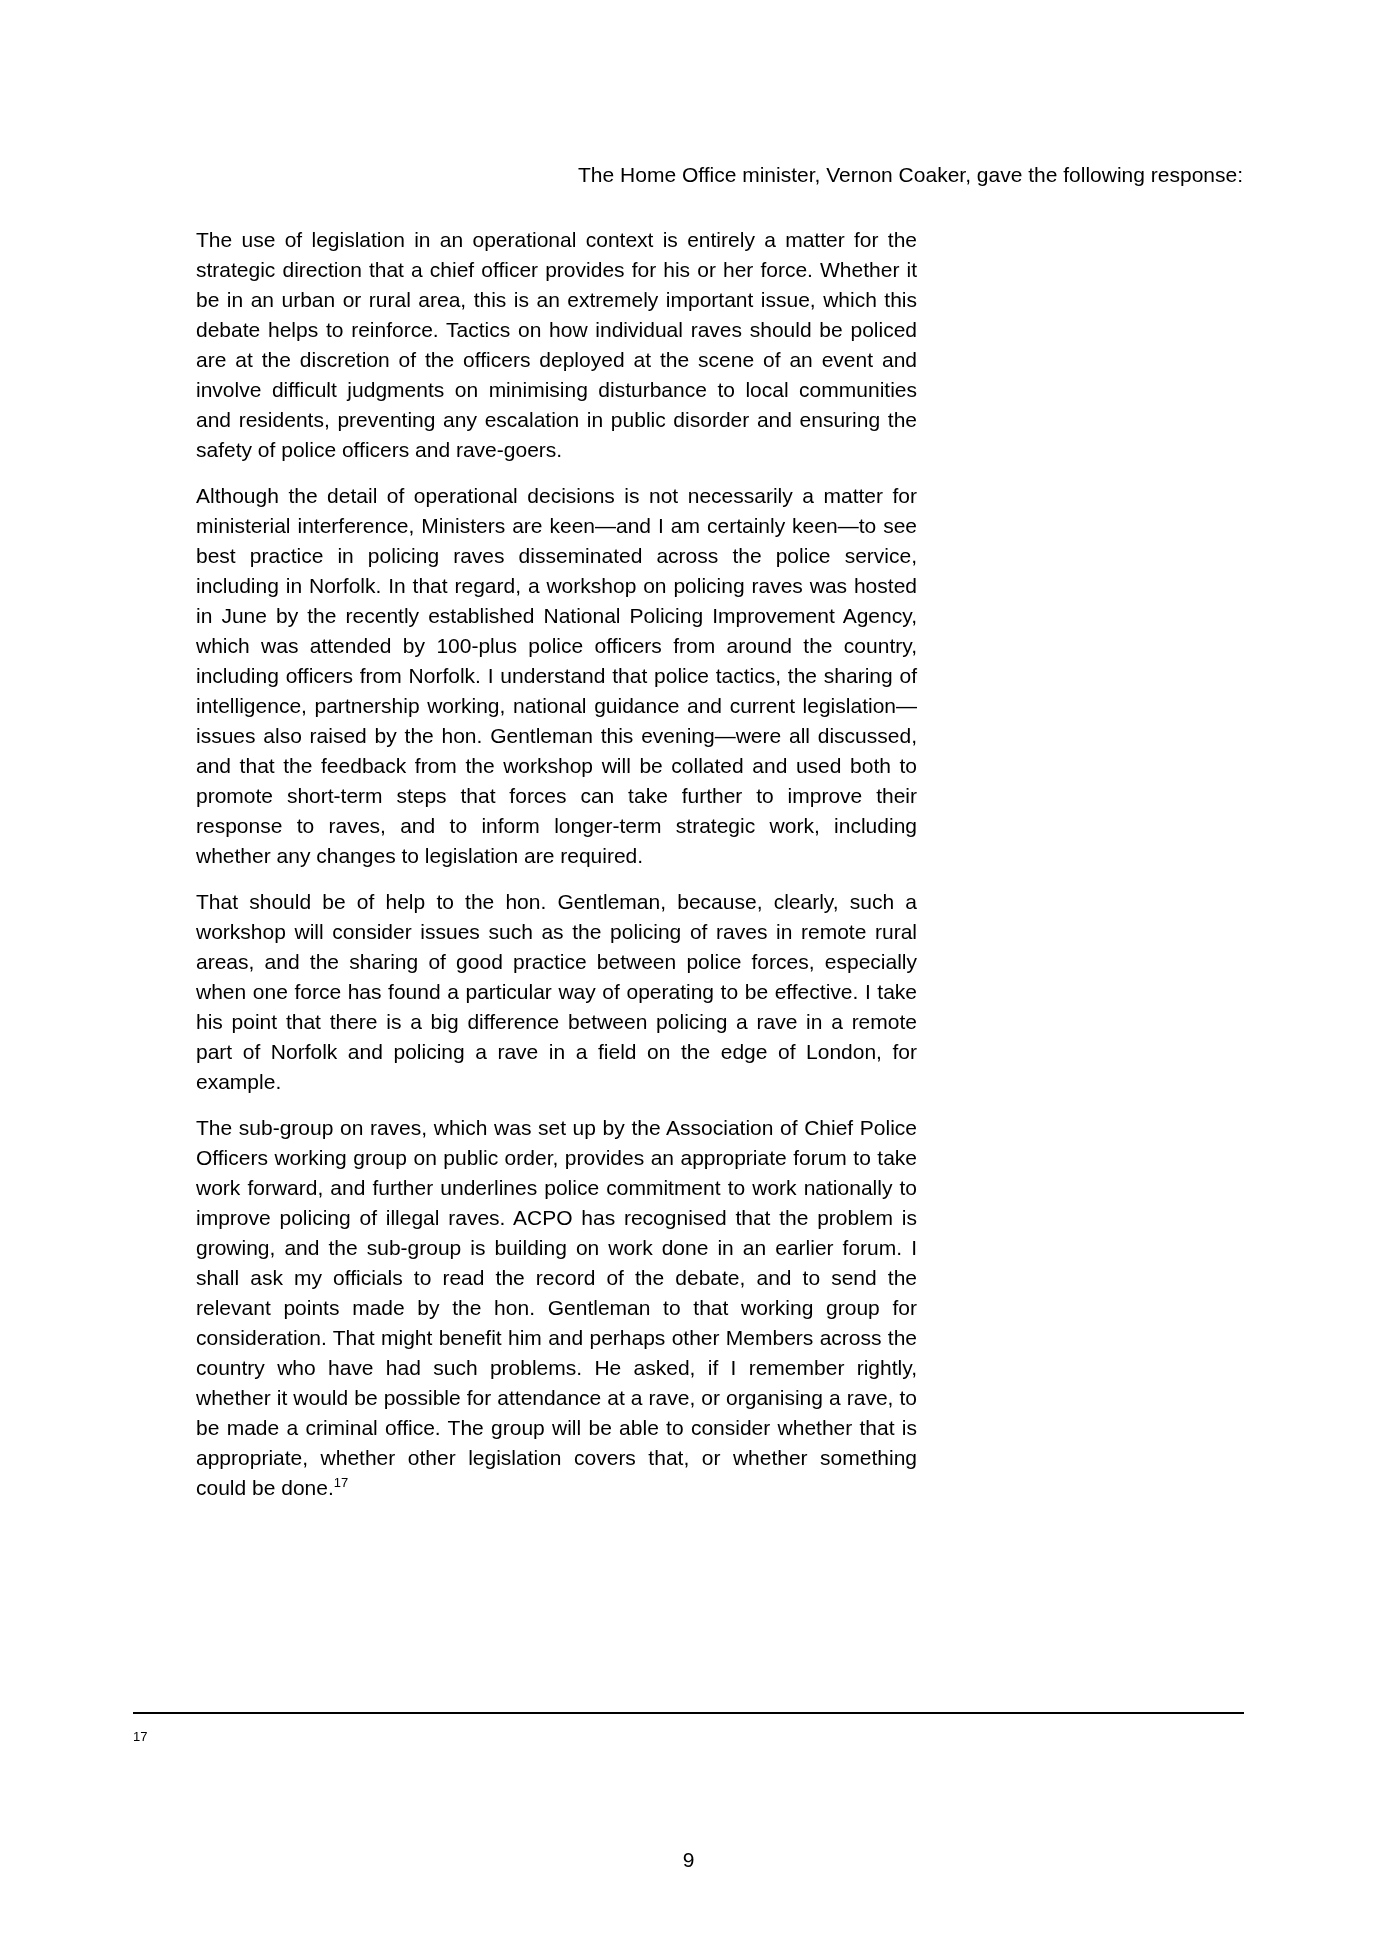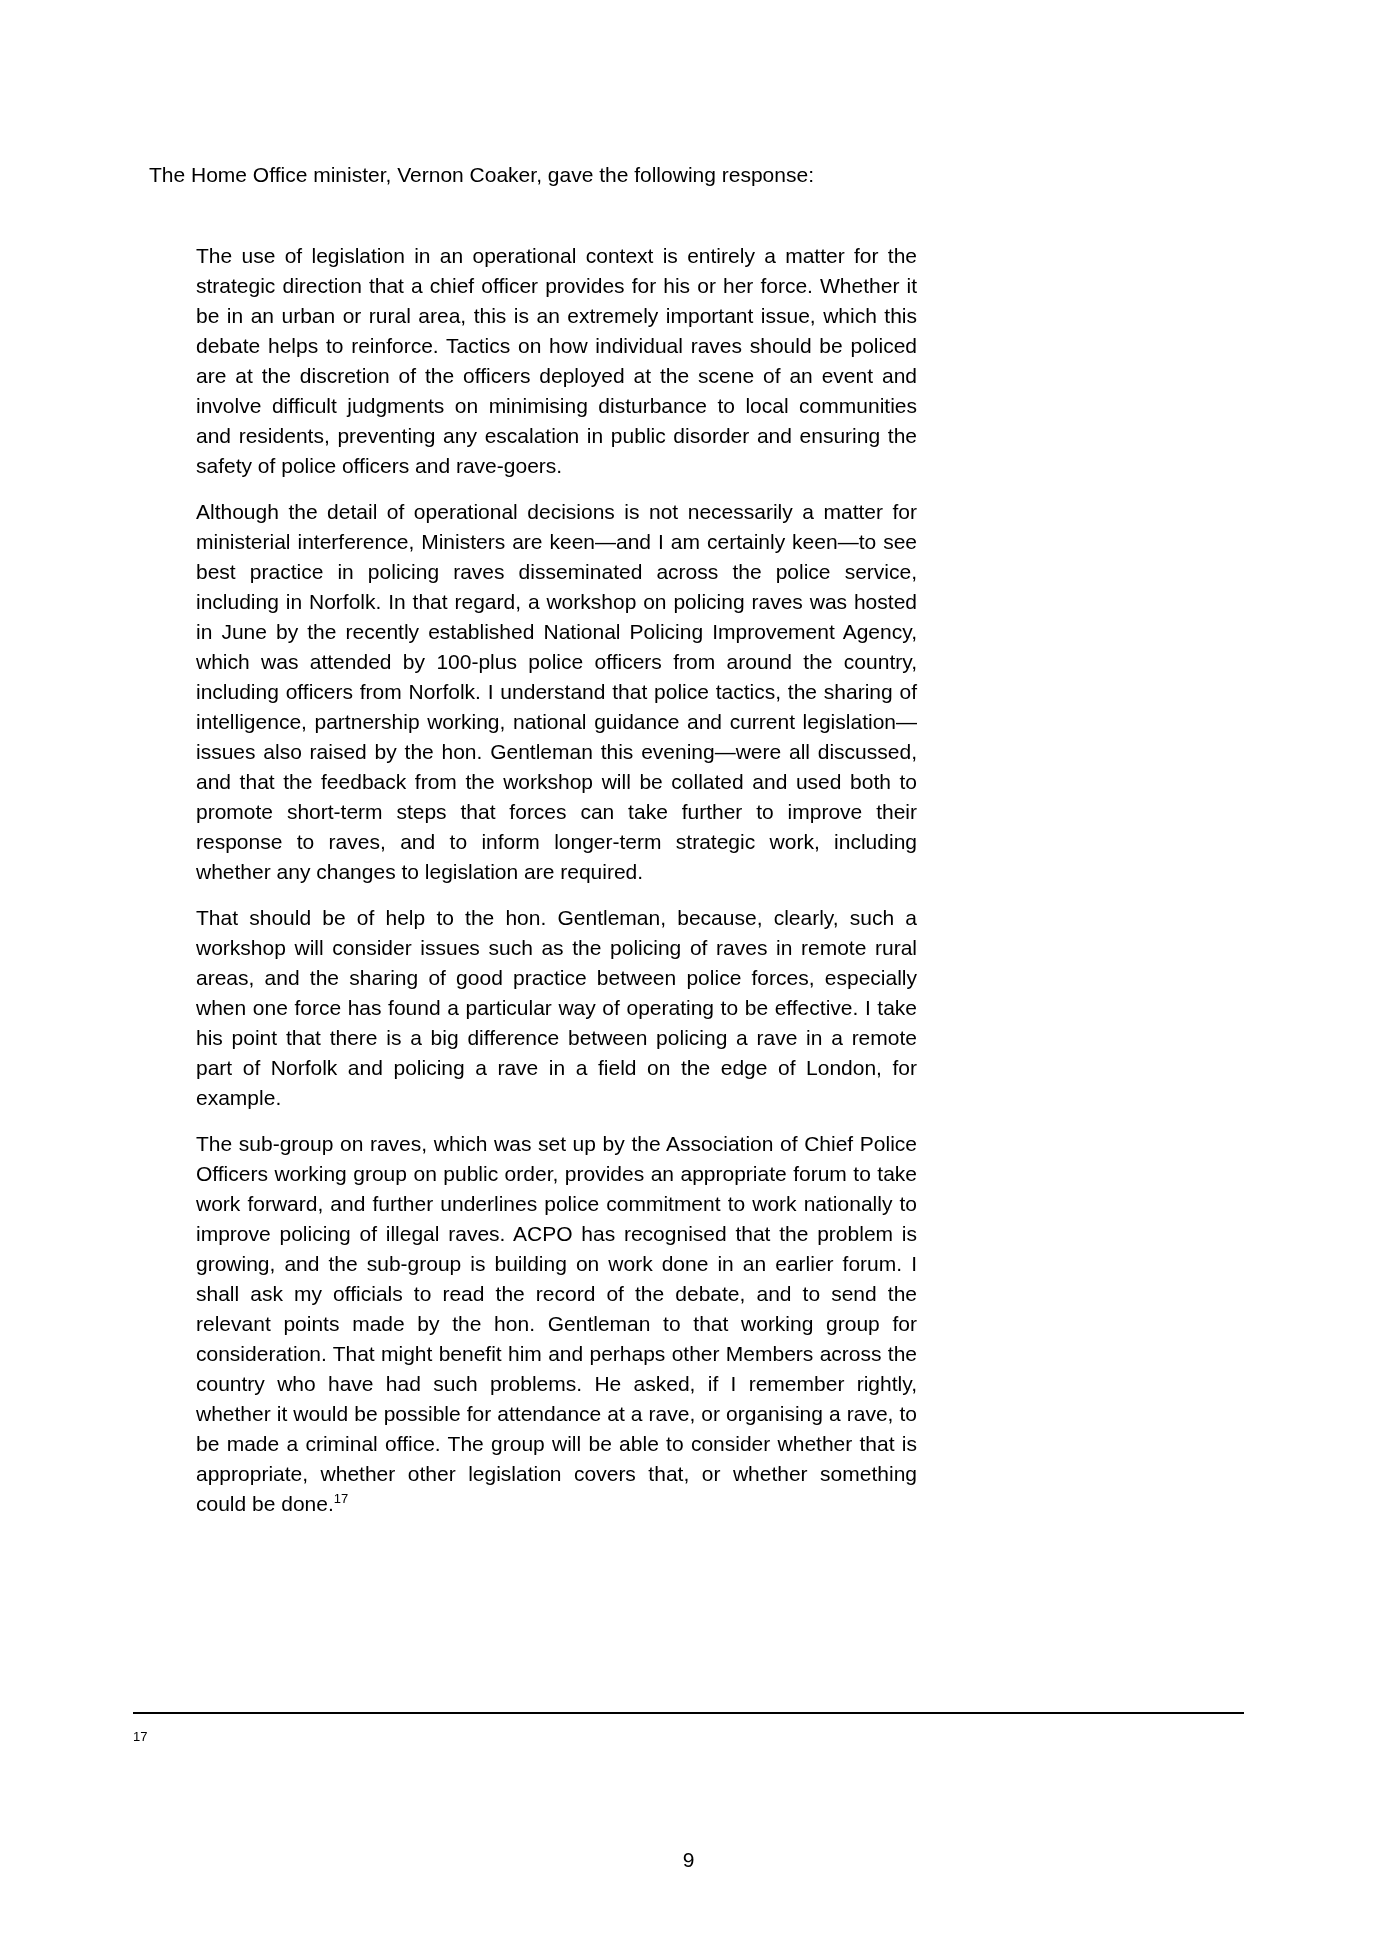--- a/index.html
+++ b/index.html
@@ -16,38 +16,38 @@
   }
   .page {
     position: absolute;
     inset: 0;
     background: #ffffff;
     overflow: hidden;
   }
   .intro {
     position: absolute;
     top: 160px;
-    left: 149px;
+    left: 132px;
     width: 1111px;
     margin: 0;
     font-size: 21px;
     line-height: 30px;
-    text-align: left;
+    text-align: right;
   }
   .quote {
     position: absolute;
     top: 225px;
     left: 196px;
     width: 721px;
     font-size: 21px;
     line-height: 30px;
     text-align: justify;
   }
   .quote p {
-    margin: 16px 0 16px 0;
+    margin: 0 0 16px 0;
   }
   .fn-ref {
     font-size: 13px;
     line-height: 0;
     vertical-align: super;
   }
   .footnote-area {
     position: absolute;
     top: 1712px;
     left: 133px;

